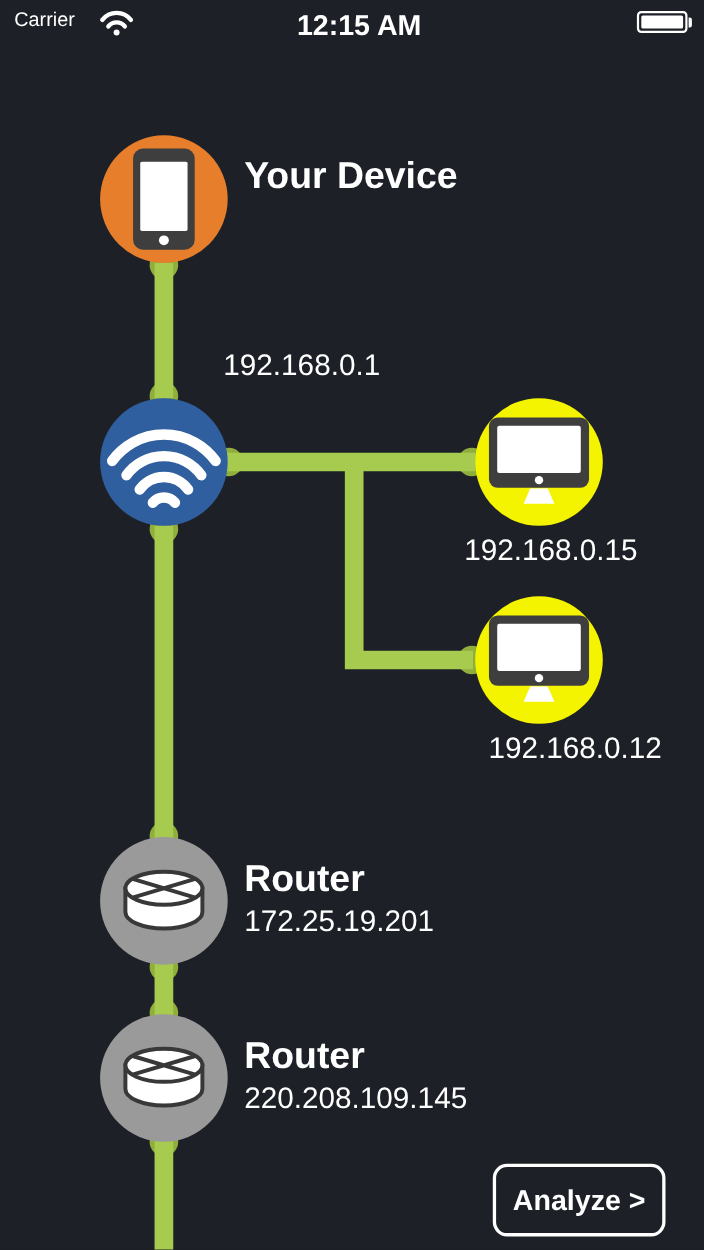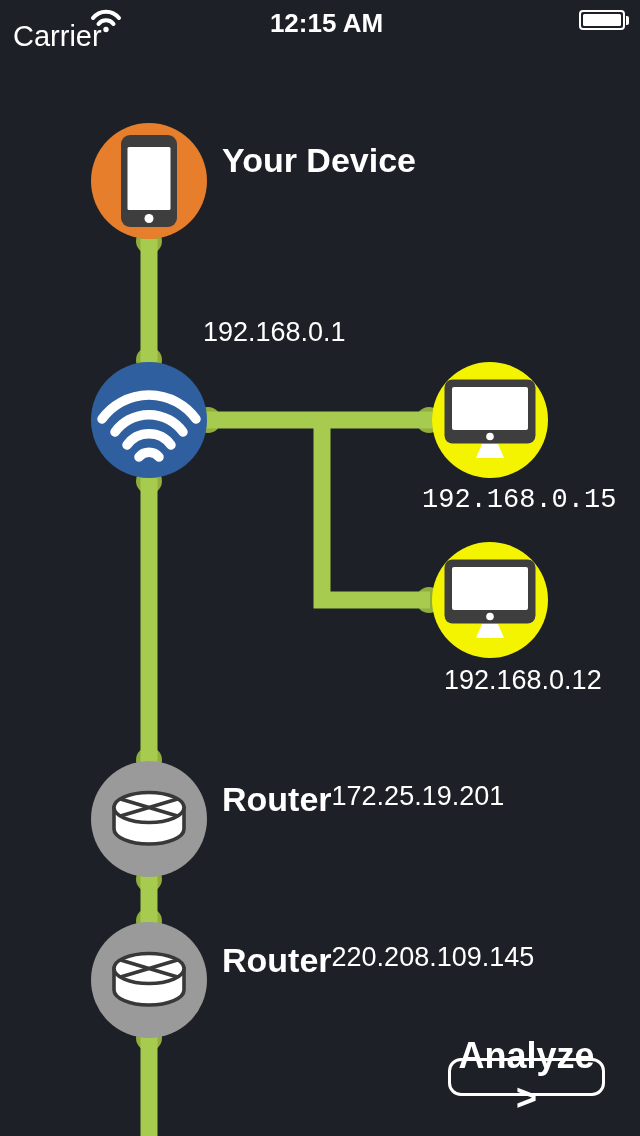--- a/index.html
+++ b/index.html
@@ -21,21 +21,21 @@
     color:var(--text-white);
     position:relative;
   }
   .screen{position:absolute;inset:0;width:640px;height:1136px;}
 
   
   .status-bar{
     position:absolute;left:0;top:0;width:640px;height:42px;
     display:flex;align-items:center;
   }
-  .carrier{position:absolute;left:13px;top:20px;font-size:29px;font-weight:400;}
+  .carrier{position:absolute;left:13px;top:8px;font-size:18px;font-weight:400;}
   .sb-wifi{position:absolute;left:90px;top:9px;width:32px;height:24px;}
   .sb-wifi path{stroke:#fff;stroke-width:4;fill:none;stroke-linecap:round;}
   .sb-wifi circle{fill:#fff;}
   .time{position:absolute;left:0;right:0;top:8px;text-align:center;font-size:26px;font-weight:700;padding-left:13px;}
   .battery{position:absolute;right:11px;top:10px;display:flex;align-items:center;}
   .battery-body{width:46px;height:20px;border:2px solid #fff;border-radius:4px;padding:2px;}
   .battery-fill{width:100%;height:100%;background:#fff;border-radius:1.5px;}
   .battery-nub{width:3px;height:9px;background:#fff;border-radius:0 2px 2px 0;margin-left:1px;}
 
   
@@ -55,36 +55,36 @@
   .node-router-1{left:91px;top:761px;background:var(--router-gray);}
   .node-router-2{left:91px;top:922px;background:var(--router-gray);}
 
   .icon-dark-fill{fill:var(--icon-dark);}
   .icon-white-fill{fill:#fff;}
   .wifi-arc{stroke:#fff;stroke-width:9.5;fill:none;stroke-linecap:round;}
   .router-line{stroke:#383838;stroke-width:3.6;fill:none;}
   .router-face{fill:#fff;stroke:#383838;stroke-width:3.6;}
 
   
-  .node-label{position:absolute;display:flex;flex-direction:row;}
+  .node-label{position:absolute;display:flex;flex-direction:column;}
   .label-title{font-size:34px;font-weight:700;line-height:41px;}
   .label-ip{font-size:27px;font-weight:400;line-height:34px;}
   .label-your-device{left:222px;top:140px;}
   .label-wifi-ap{left:203px;top:315px;}
   .label-router-1{left:222px;top:779px;}
   .label-router-2{left:222px;top:940px;}
-  .ip-client-1{position:absolute;left:422px;top:483px;font-family:Liberation Mono, monospace;}
+  .ip-client-1{position:absolute;left:422px;top:483px;}
   .ip-client-2{position:absolute;left:444px;top:663px;}
 
   
   .analyze-btn{
-    position:absolute;left:448px;top:1058px;width:157px;height:38px;
+    position:absolute;left:448px;top:1058px;width:157px;height:66px;
     border:3px solid #fff;border-radius:13px;background:transparent;
     color:#fff;font-family:"Liberation Sans", sans-serif;
-    font-size:36px;font-weight:700;display:flex;align-items:center;justify-content:center;
+    font-size:26px;font-weight:700;display:flex;align-items:center;justify-content:center;
     cursor:pointer;
   }
 </style>
 </head>
 <body>
 
 <div class="screen">
 
   <svg class="topology-svg" viewBox="0 0 640 1136" xmlns="http://www.w3.org/2000/svg">
 

